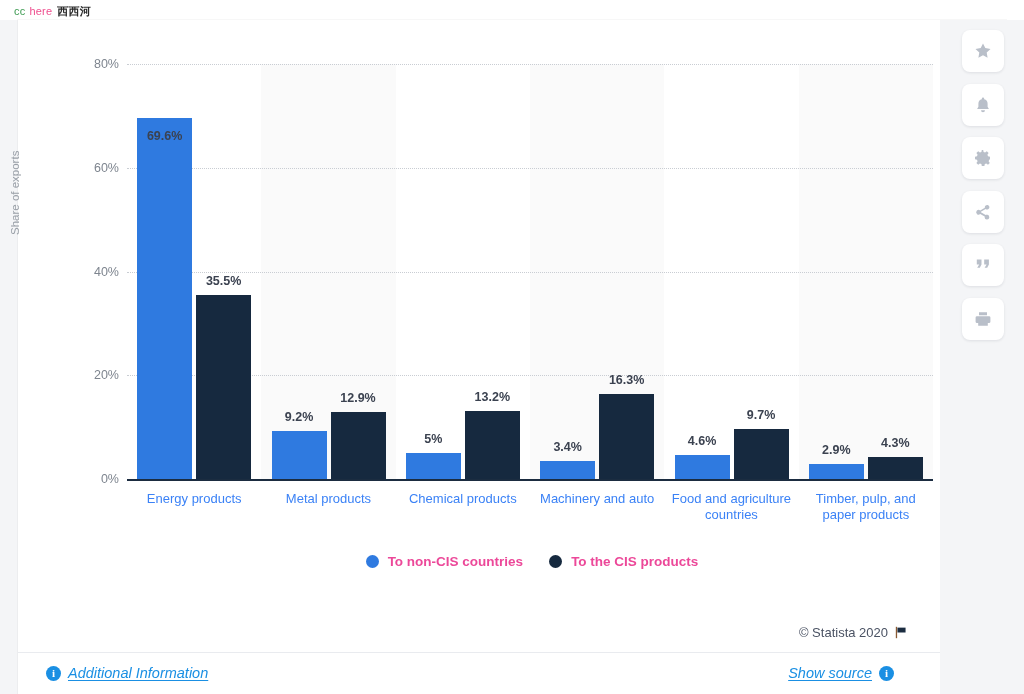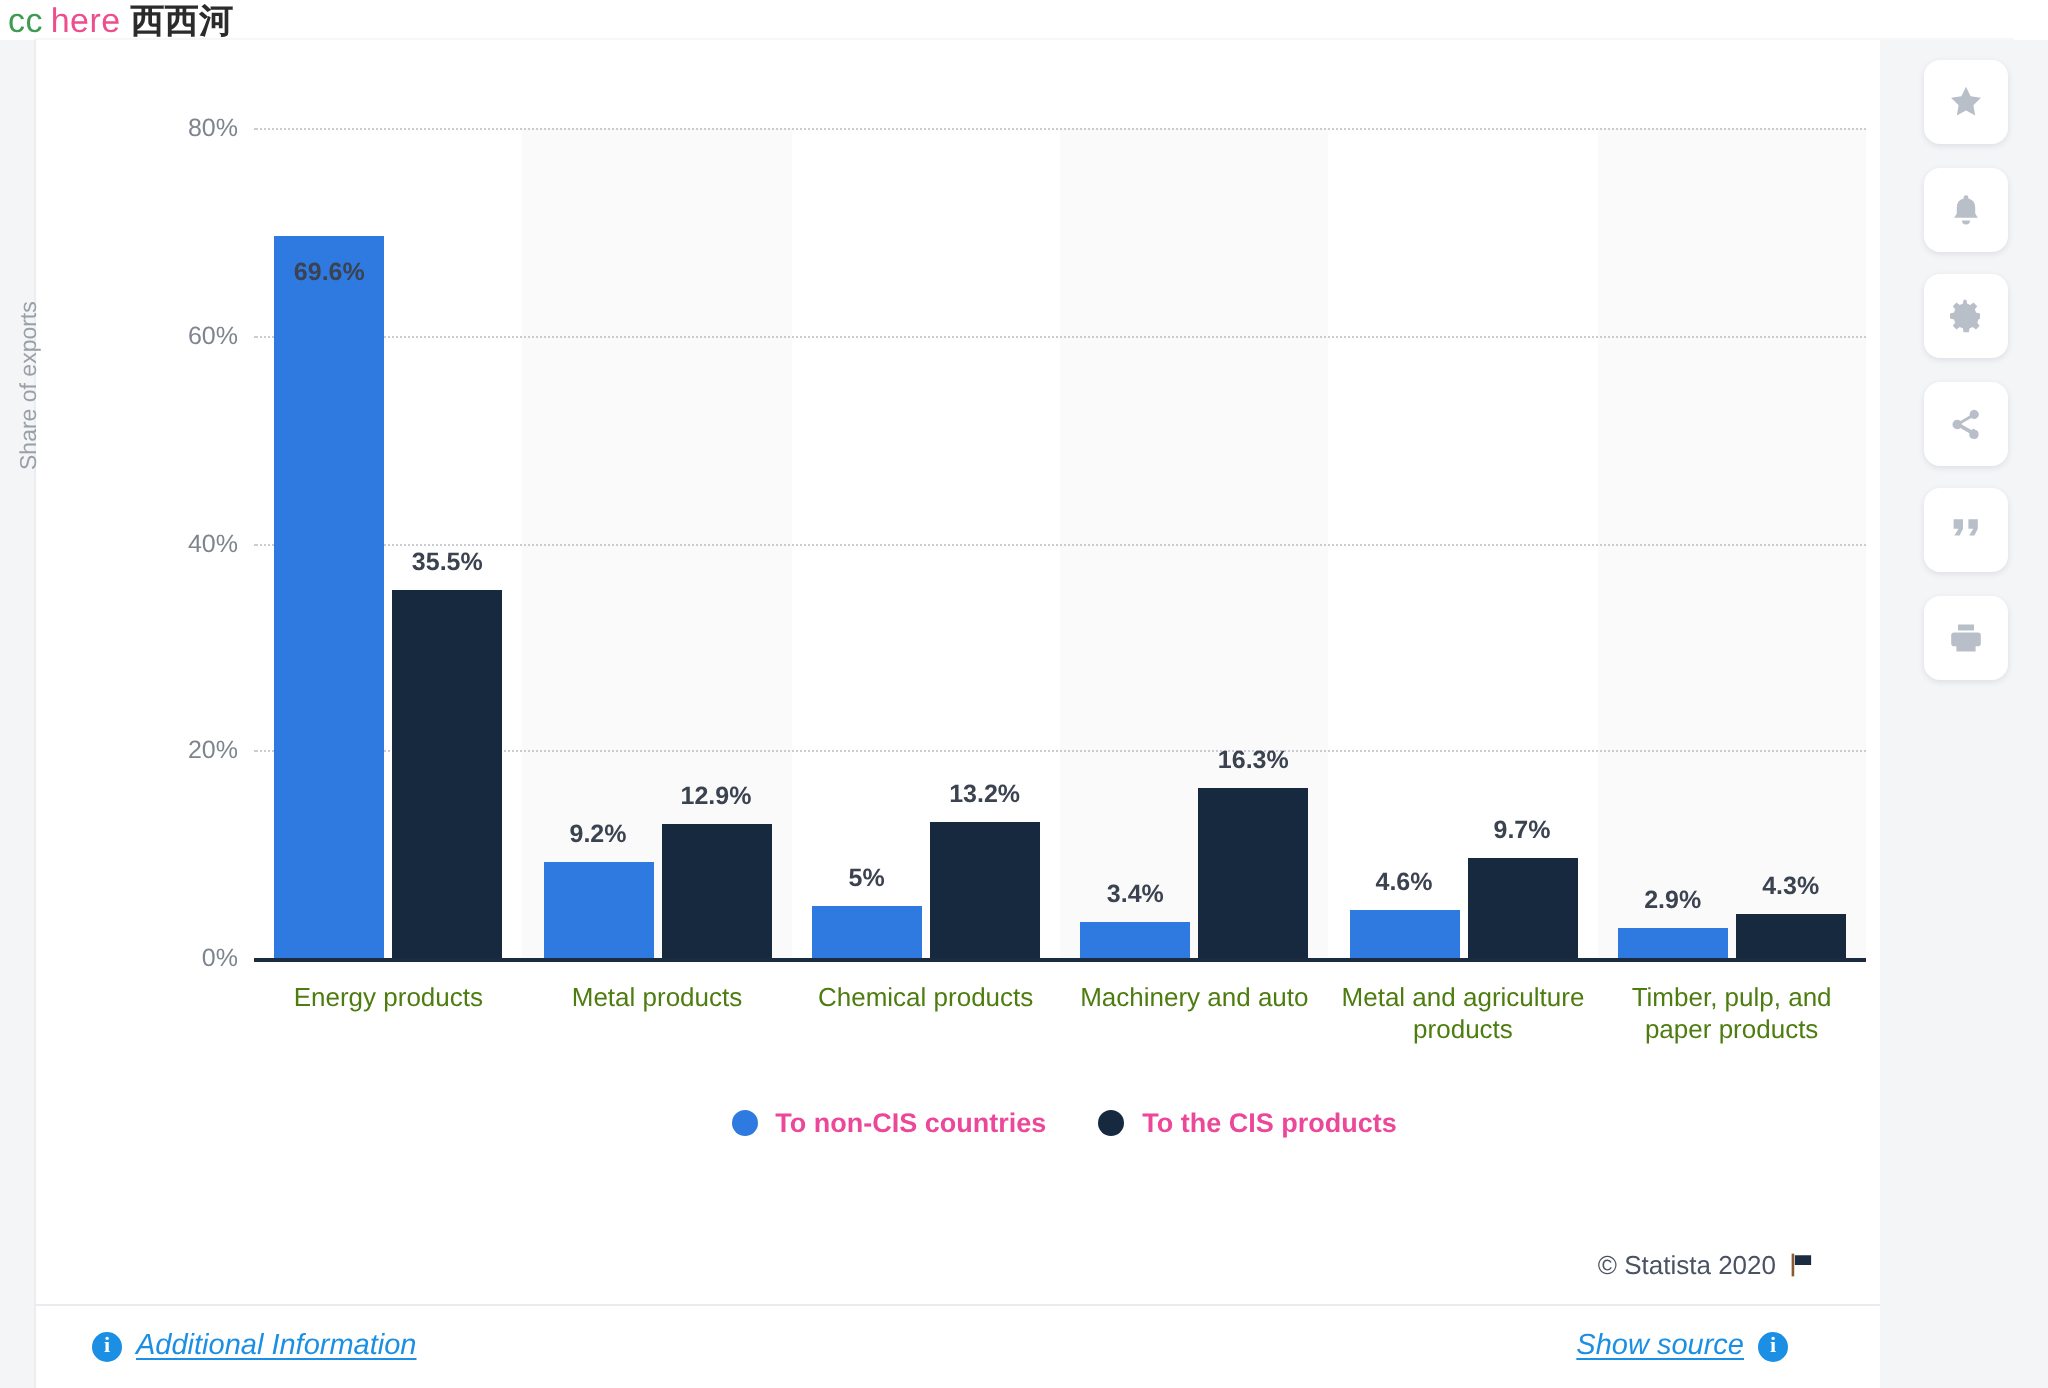--- a/index.html
+++ b/index.html
@@ -15,25 +15,25 @@
   #root {
     position: relative;
     width: 1024px;
     height: 694px;
     background: #ffffff;
   }
 
   
   .watermark {
     position: absolute;
-    left: 4px;
+    left: 14px;
     top: 0px;
     height: 22px;
     line-height: 22px;
-    font-size: 17px;
+    font-size: 11px;
     white-space: nowrap;
     z-index: 40;
     letter-spacing: .2px;
   }
   .wm-cc   { color: #3d9b52; font-weight: 400; }
   .wm-here { color: #ef4e8e; font-weight: 400; padding-left: 4px; }
   .wm-cn   { color: #2b2b2b; font-weight: 700; padding-left: 5px;
              font-family: "DejaVu Sans", sans-serif; }
 
   
@@ -163,21 +163,21 @@
     font-size: 12.5px;
     font-weight: 700;
     color: #3b4250;
     white-space: nowrap;
   }
 
   .cat-label {
     position: absolute;
     text-align: center;
     font-size: 13px;
-    color: #4d7c0f;
+    color: #3b82f6;
     line-height: 16px;
   }
 
   
   .legend {
     position: absolute;
     left: 0;
     top: 534px;           
     width: 988px;
     display: flex;
@@ -310,21 +310,21 @@
           <div class="bar-label" style="left: 740.833px; width: 55px; top: 371.694px;">4.3%</div>
         </div>
 
       <div class="axis-line"></div>
 
       <div id="cat-labels">
           <div class="cat-label" style="left: 109px; width: 134.333px; top: 471px;">Energy products</div>
           <div class="cat-label" style="left: 243.333px; width: 134.333px; top: 471px;">Metal products</div>
           <div class="cat-label" style="left: 377.667px; width: 134.333px; top: 471px;">Chemical products</div>
           <div class="cat-label" style="left: 512px; width: 134.333px; top: 471px;">Machinery and auto</div>
-          <div class="cat-label" style="left: 646.333px; width: 134.333px; top: 471px;">Metal and agriculture products</div>
+          <div class="cat-label" style="left: 646.333px; width: 134.333px; top: 471px;">Food and agriculture countries</div>
           <div class="cat-label" style="left: 780.667px; width: 134.333px; top: 471px;">Timber, pulp, and paper products</div>
         </div>
 
       <div class="legend" id="legend">
           <div class="legend-item">
             <span class="legend-dot" style="background: rgb(47, 122, 224);"></span>
             <span class="legend-text">To non-CIS countries</span>
           </div>
           <div class="legend-item">
             <span class="legend-dot" style="background: rgb(22, 41, 63);"></span>

